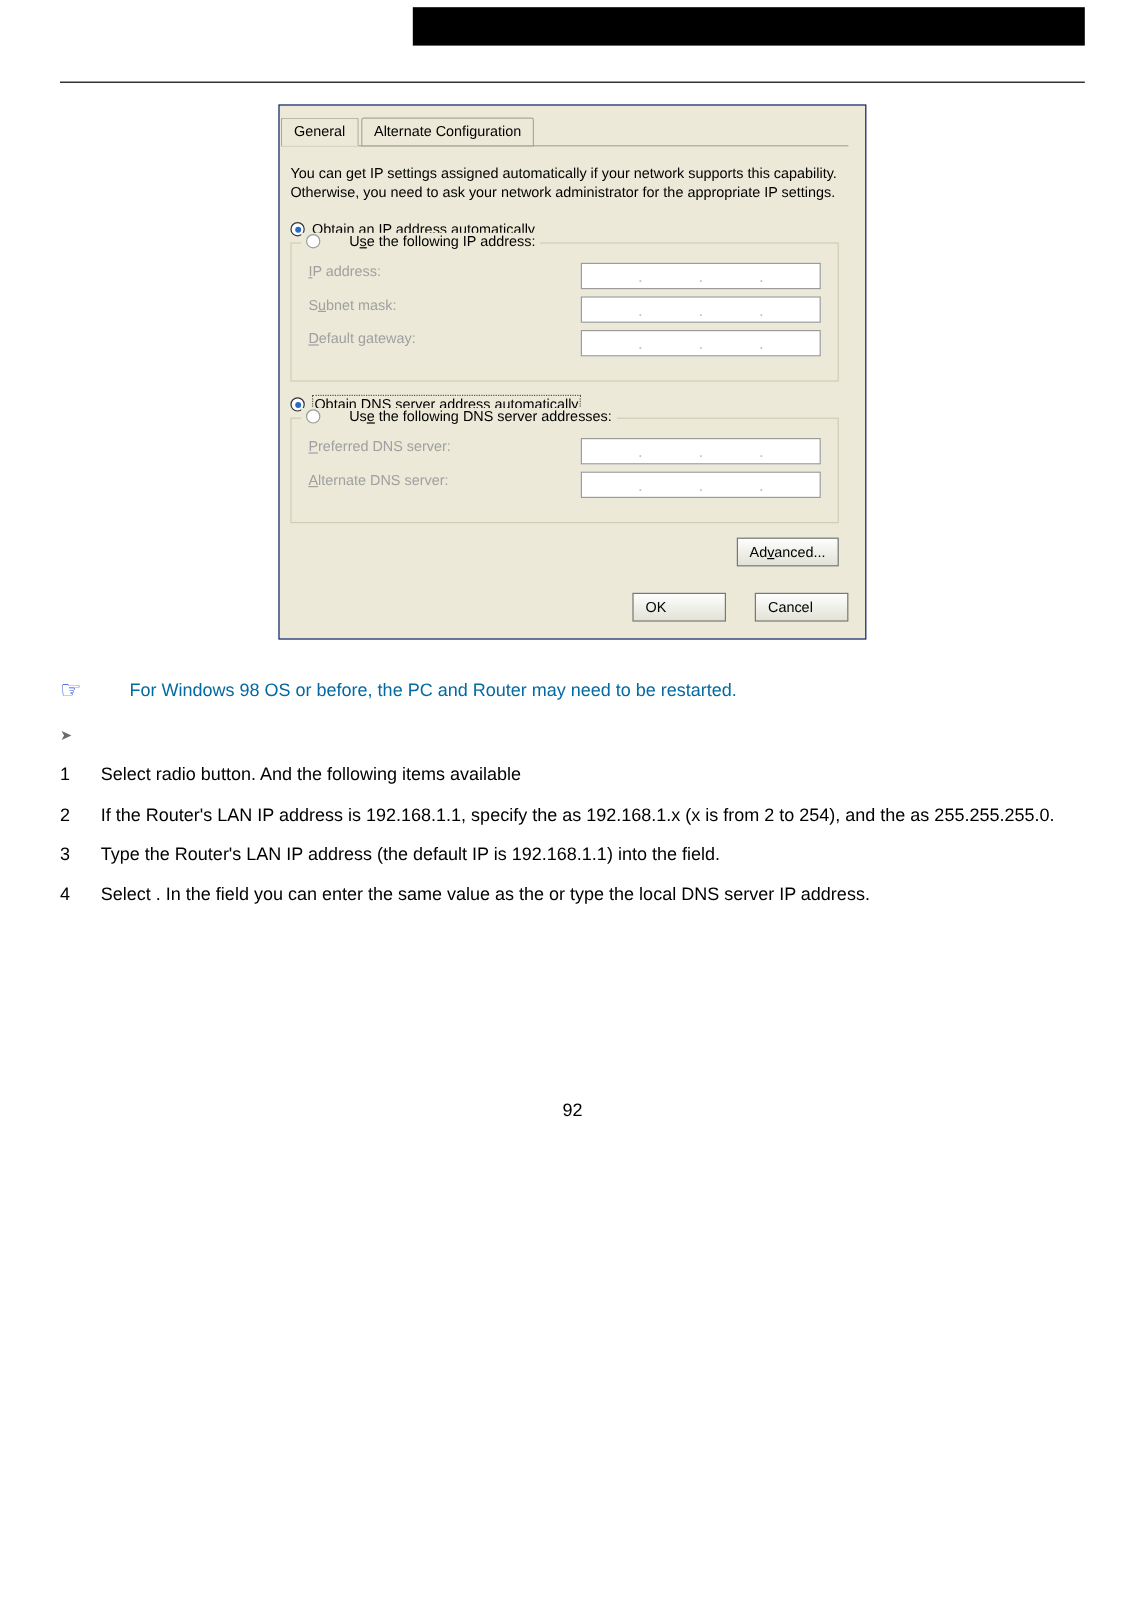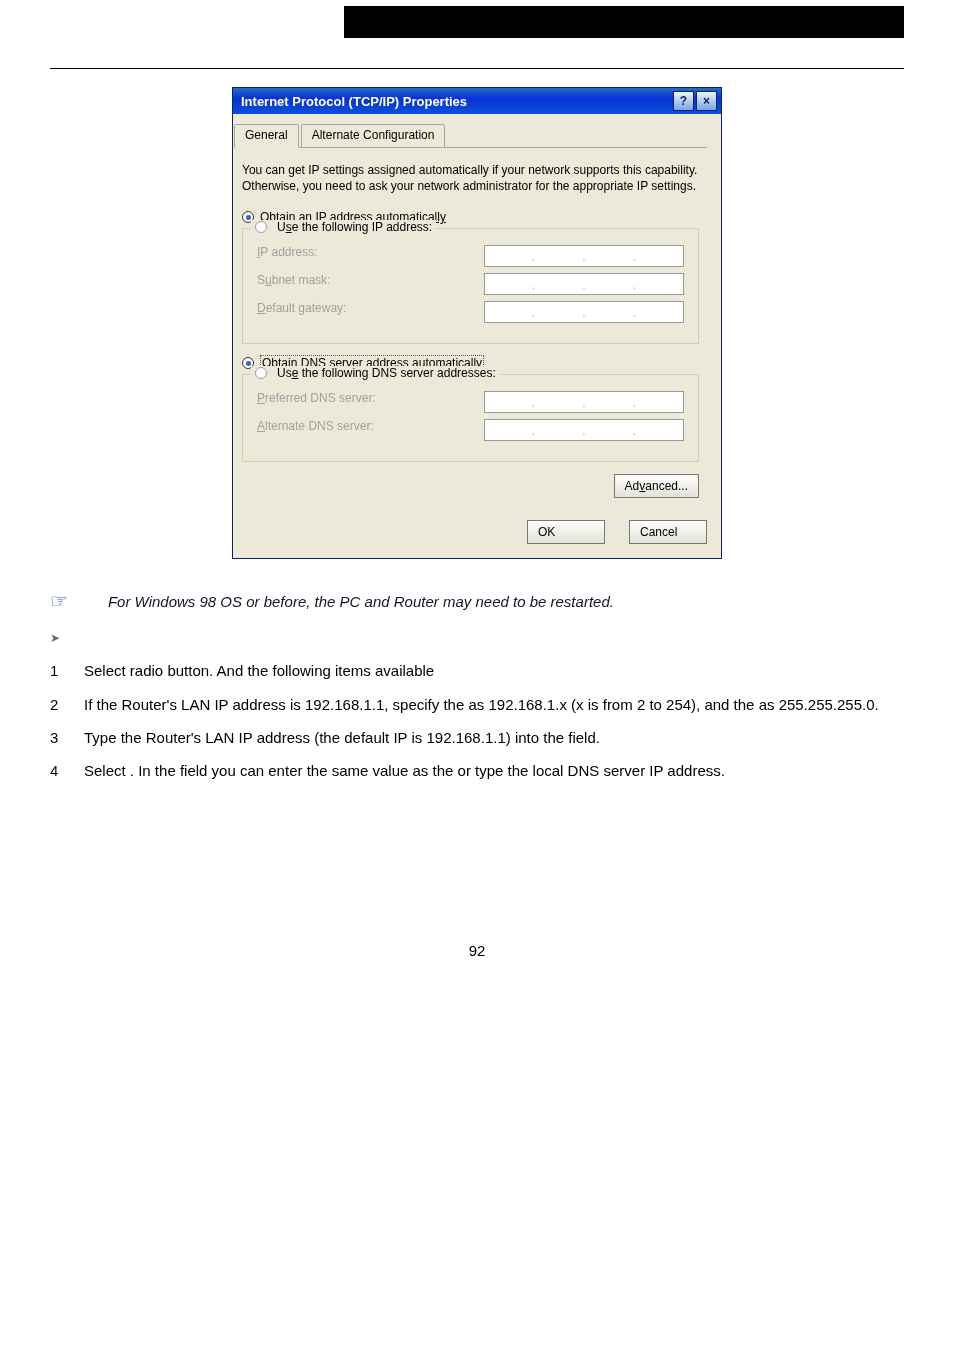--- a/index.html
+++ b/index.html
@@ -100,21 +100,21 @@
     border: 1px solid #d0cdb8;
     margin: 4px 8px 12px 8px;
     padding: 10px 14px 14px 14px;
     position: relative;
   }
   .group .legend-row {
     position: absolute;
     top: -9px; left: 8px;
     background: #ece9d8;
     padding: 0 4px;
-    display: flex; align-items: center; gap: 10px;
+    display: flex; align-items: center; gap: 24px;
   }
 
   .rowpair {
     display: flex; 
     justify-content: space-between;
     margin: 6px 0;
   }
   .lbl { width: 50%; }
   .disabled-txt { color: #a0a0a0; }
 
@@ -144,45 +144,38 @@
 
   .focus-box { border: 1px dotted #555; padding: 0 1px; }
 
   
   .note-row {
     display: flex; align-items: center; gap: 40px;
     margin: 30px 0 18px 0;
     color: #1f46d1;
   }
   .hand { font-size: 20px; color: #1f46d1; }
-  .note-text { color: #0f172a; font-style: italic; }
+  .note-text { color: #0369a1; }
 
   .chevron { color: #6b6b6b; margin: 8px 0 14px 0; font-size: 12px; }
 
   .steps { font-family: Arial, Helvetica, sans-serif; font-size: 15px; line-height: 1.55; }
   .step { display: flex; gap: 20px; margin: 10px 0; }
   .num  { width: 14px; flex-shrink: 0; }
 
   .pagenum { text-align: center; margin-top: 160px; font-size: 15px; }
 </style>
 </head>
 <body>
 
 <div class="page">
   <div class="topbar"></div>
   <hr class="hr-top">
 
   <div class="dialog">
-    <div class="titlebar">
-      <span class="title">Internet Protocol (TCP/IP) Properties</span>
-      <div class="win-ctrls">
-        <div class="win-btn">?</div>
-        <div class="win-btn">×</div>
-      </div>
-    </div>
     <div class="dlg-body">
       <div class="tabstrip">
         <div class="tab active">General</div>
         <div class="tab">Alternate Configuration</div>
       </div>
 
       <p class="desc">You can get IP settings assigned automatically if your network supports this capability. Otherwise, you need to ask your network administrator for the appropriate IP settings.</p>
 
       <div class="radio-row">
         <span class="radio">

